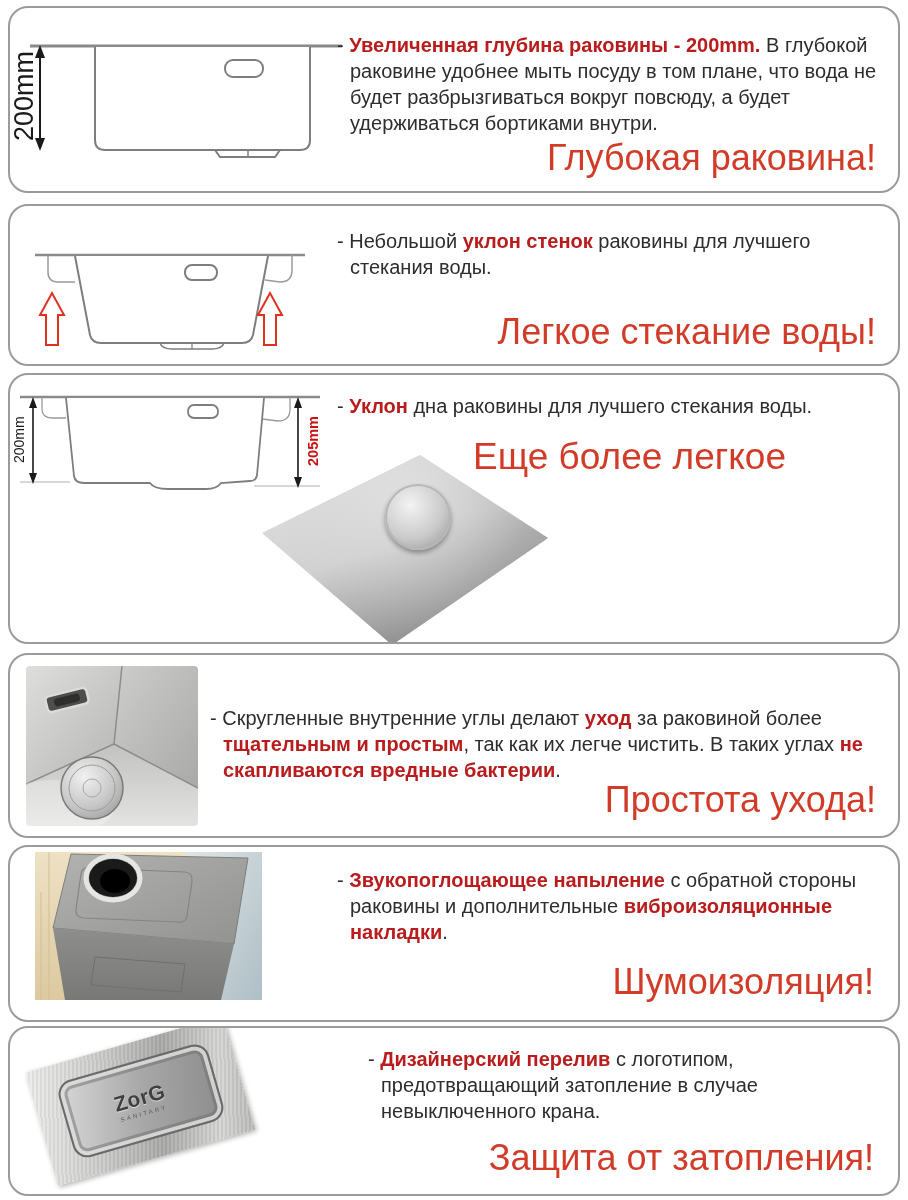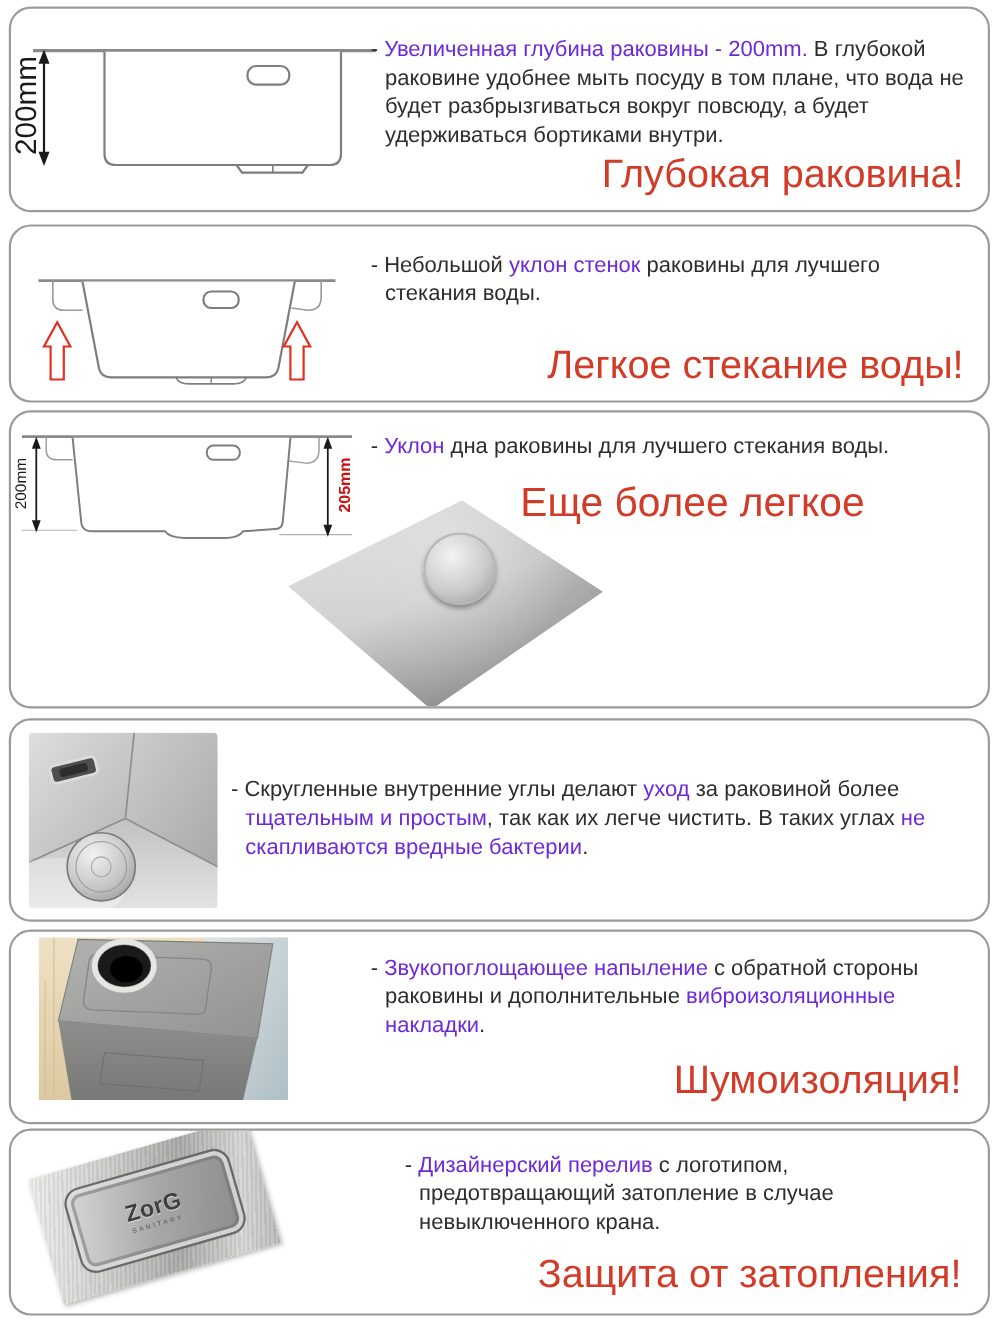--- a/index.html
+++ b/index.html
@@ -9,21 +9,21 @@
         border:2px solid #9b9b9b;border-radius:20px;overflow:hidden;}
   .c1{left:8px;top:6px;width:892px;height:187px;}
   .c2{left:8px;top:204px;width:892px;height:162px;}
   .c3{left:8px;top:373px;width:892px;height:271px;}
   .c4{left:8px;top:653px;width:892px;height:185px;}
   .c5{left:8px;top:845px;width:892px;height:177px;}
   .c6{left:8px;top:1026px;width:892px;height:170px;}
 
   .body{position:absolute;margin:0;font-size:20px;line-height:26px;color:#2d2d2d;
         padding-left:13px;text-indent:-13px;}
-  .body b{font-weight:normal;color:#6d28d9;text-align:right;}
+  .body b{font-weight:bold;color:#b91c1c;text-align:right;}
   .t1{left:327px;top:24px;width:560px;}
   .t2{left:327px;top:22px;width:530px;}
   .t3{left:327px;top:18px;width:560px;}
   .t4{left:200px;top:38px;width:662px;margin-top:12px;}
   .t5{left:327px;top:20px;width:550px;}
   .t6{left:327px;top:18px;width:480px;margin-left:31px;}
 
   .headline{position:absolute;font-size:36px;line-height:1.1;color:#d13b28;white-space:nowrap;}
   .h1{right:22px;bottom:13px;margin-top:46px;}
   .h2{right:22px;bottom:12px;}
@@ -176,20 +176,21 @@
           <rect x="-13" y="-4" width="26" height="8" rx="3" fill="#2e2e2c"></rect>
         </g>
         <g>
           <circle cx="66" cy="122" r="31" fill="url(#dr)" stroke="#7a7a78" stroke-width="1.5"></circle>
           <circle cx="66" cy="122" r="23" fill="none" stroke="#9c9c9a" stroke-width="1"></circle>
           <circle cx="66" cy="122" r="9" fill="none" stroke="#a8a8a6" stroke-width="1"></circle>
         </g>
       </svg>
     </div>
     <p class="body t4"><span>- Скругленные внутренние углы делают </span><b>уход</b><span> за раковиной более </span><b>тщательным и простым</b><span>, так как их легче чистить. В таких углах </span><b>не скапливаются вредные бактерии</b><span>.</span></p>
+    <div class="headline h4">Простота ухода!</div>
   </section>
 
   <section class="card c5">
     <div class="photo5">
       <svg width="227" height="148" viewBox="0 0 227 148">
         <defs>
           <linearGradient id="wood" x1="0" y1="0" x2="0" y2="1">
             <stop offset="0" stop-color="#eee1c4"></stop>
               <stop offset="1" stop-color="#dcc9a0"></stop>
           </linearGradient>

